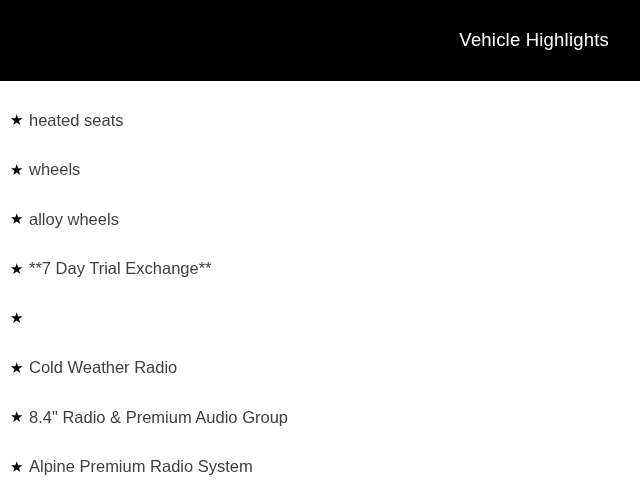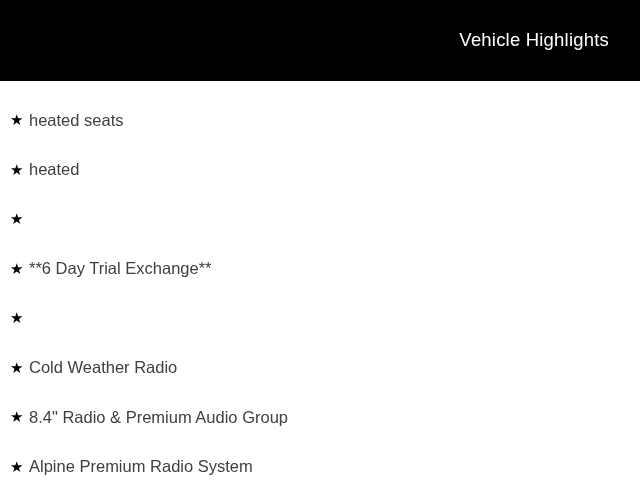--- a/index.html
+++ b/index.html
@@ -72,28 +72,29 @@
     <div class="header-title">Vehicle Highlights</div>
   </div>
 
   <ul class="highlights">
     <li class="highlight-item">
       <span class="bullet-star">★</span>
       <span class="highlight-label">heated seats</span>
     </li>
     <li class="highlight-item">
       <span class="bullet-star">★</span>
-      <span class="highlight-label">heated</span>
+      <span class="highlight-label">wheels</span>
     </li>
     <li class="highlight-item">
       <span class="bullet-star">★</span>
+      <span class="highlight-label">alloy wheels</span>
     </li>
     <li class="highlight-item">
       <span class="bullet-star">★</span>
-      <span class="highlight-label">**6 Day Trial Exchange**</span>
+      <span class="highlight-label">**7 Day Trial Exchange**</span>
     </li>
     <li class="highlight-item">
       <span class="bullet-star">★</span>
     </li>
     <li class="highlight-item">
       <span class="bullet-star">★</span>
       <span class="highlight-label">Cold Weather Radio</span>
     </li>
     <li class="highlight-item">
       <span class="bullet-star">★</span>

